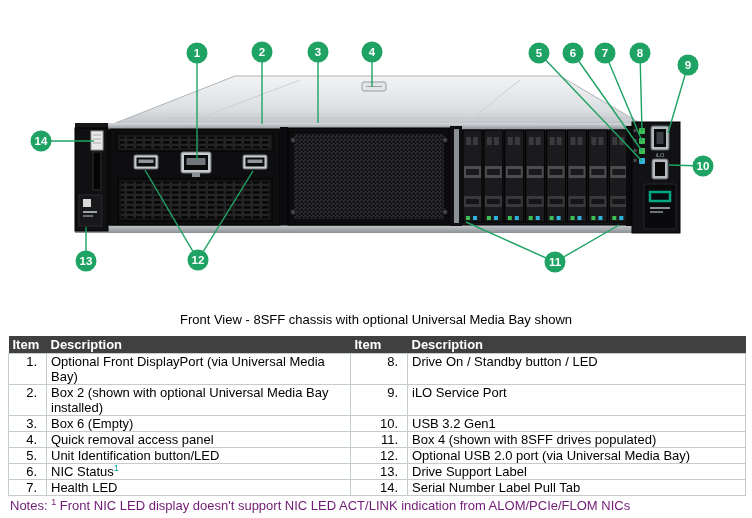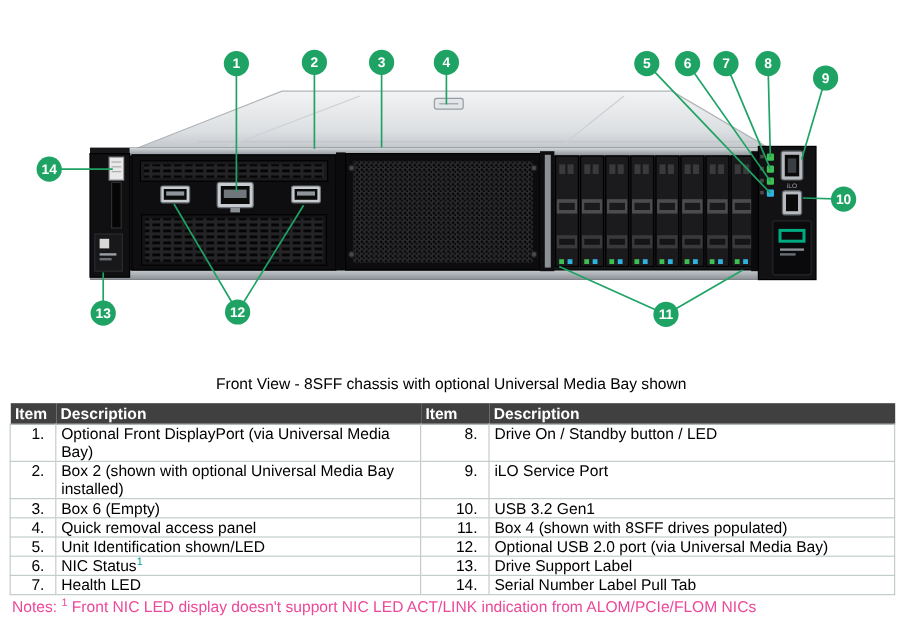--- a/index.html
+++ b/index.html
@@ -6,21 +6,21 @@
   body{width:752px;height:518px;overflow:hidden;font-family:"Liberation Sans",sans-serif;color:#000;}
   .figure-wrap{width:752px;height:310px;position:relative;}
   .caption{width:752px;text-align:center;font-size:13px;line-height:16px;margin:2px 0 8px 0;}
   table.items{border-collapse:collapse;margin-left:8px;width:737px;table-layout:fixed;font-size:13px;}
   table.items col.c-item1{width:38px;} table.items col.c-desc1{width:304px;}
   table.items col.c-item2{width:57px;} table.items col.c-desc2{width:338px;}
   table.items th{background:#404040;color:#fff;font-weight:bold;text-align:left;padding:1px 4px;border:none;font-size:13px;}
   table.items td{border:1px solid #c4cec9;padding:0 4px;vertical-align:top;line-height:15px;}
   table.items td.item{text-align:right;padding-right:9px;}
   sup.tealsup{color:#00a09b;font-size:9px;line-height:0;}
-  .note{margin:2px 0 0 10px;font-size:13px;color:#ec4899;line-height:16px;}
+  .note{margin:2px 0 0 10px;font-size:13px;color:#701a75;line-height:16px;}
   .note sup{font-size:9px;line-height:0;}
   svg text{font-family:"Liberation Sans",sans-serif;}
 </style>
 </head>
 <body>
 
 <div class="figure-wrap">
 <svg id="serverSvg" width="752" height="310" viewBox="0 0 752 310">
   <defs>
     <linearGradient id="lidGrad" x1="0" y1="0" x2="0" y2="1">
@@ -351,21 +351,21 @@
       <td>USB 3.2 Gen1</td>
     </tr>
     <tr>
       <td class="item">4.</td>
       <td>Quick removal access panel</td>
       <td class="item">11.</td>
       <td>Box 4 (shown with 8SFF drives populated)</td>
     </tr>
     <tr>
       <td class="item">5.</td>
-      <td>Unit Identification shown/LED</td>
+      <td>Unit Identification button/LED</td>
       <td class="item">12.</td>
       <td>Optional USB 2.0 port (via Universal Media Bay)</td>
     </tr>
     <tr>
       <td class="item">6.</td>
       <td><span>NIC Status</span><sup class="tealsup">1</sup></td>
       <td class="item">13.</td>
       <td>Drive Support Label</td>
     </tr>
     <tr>

